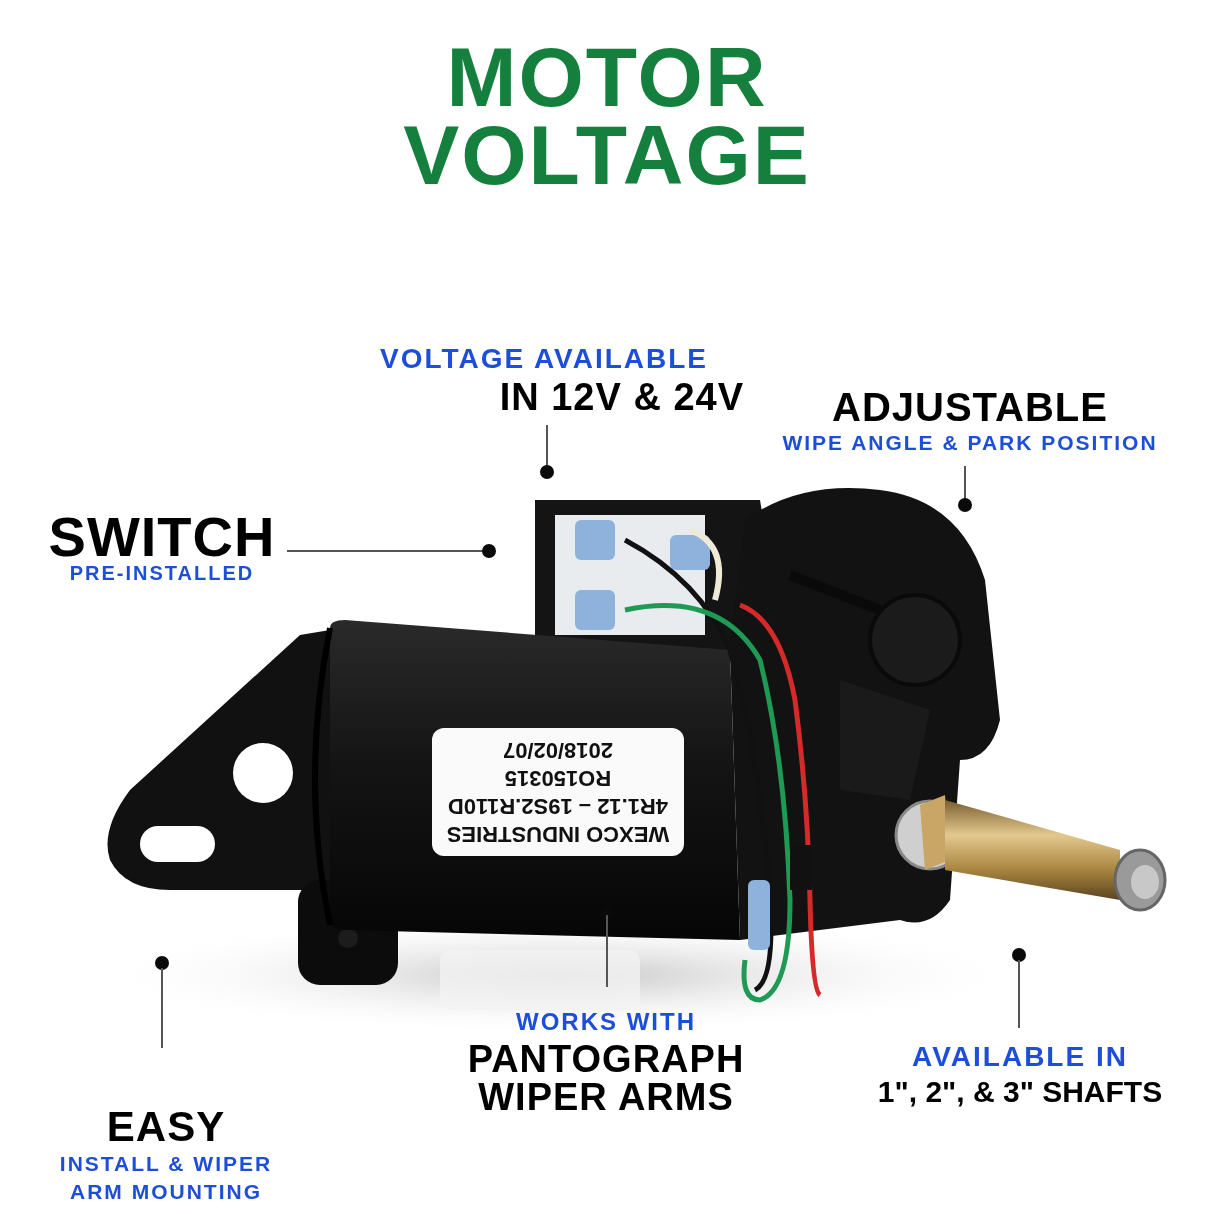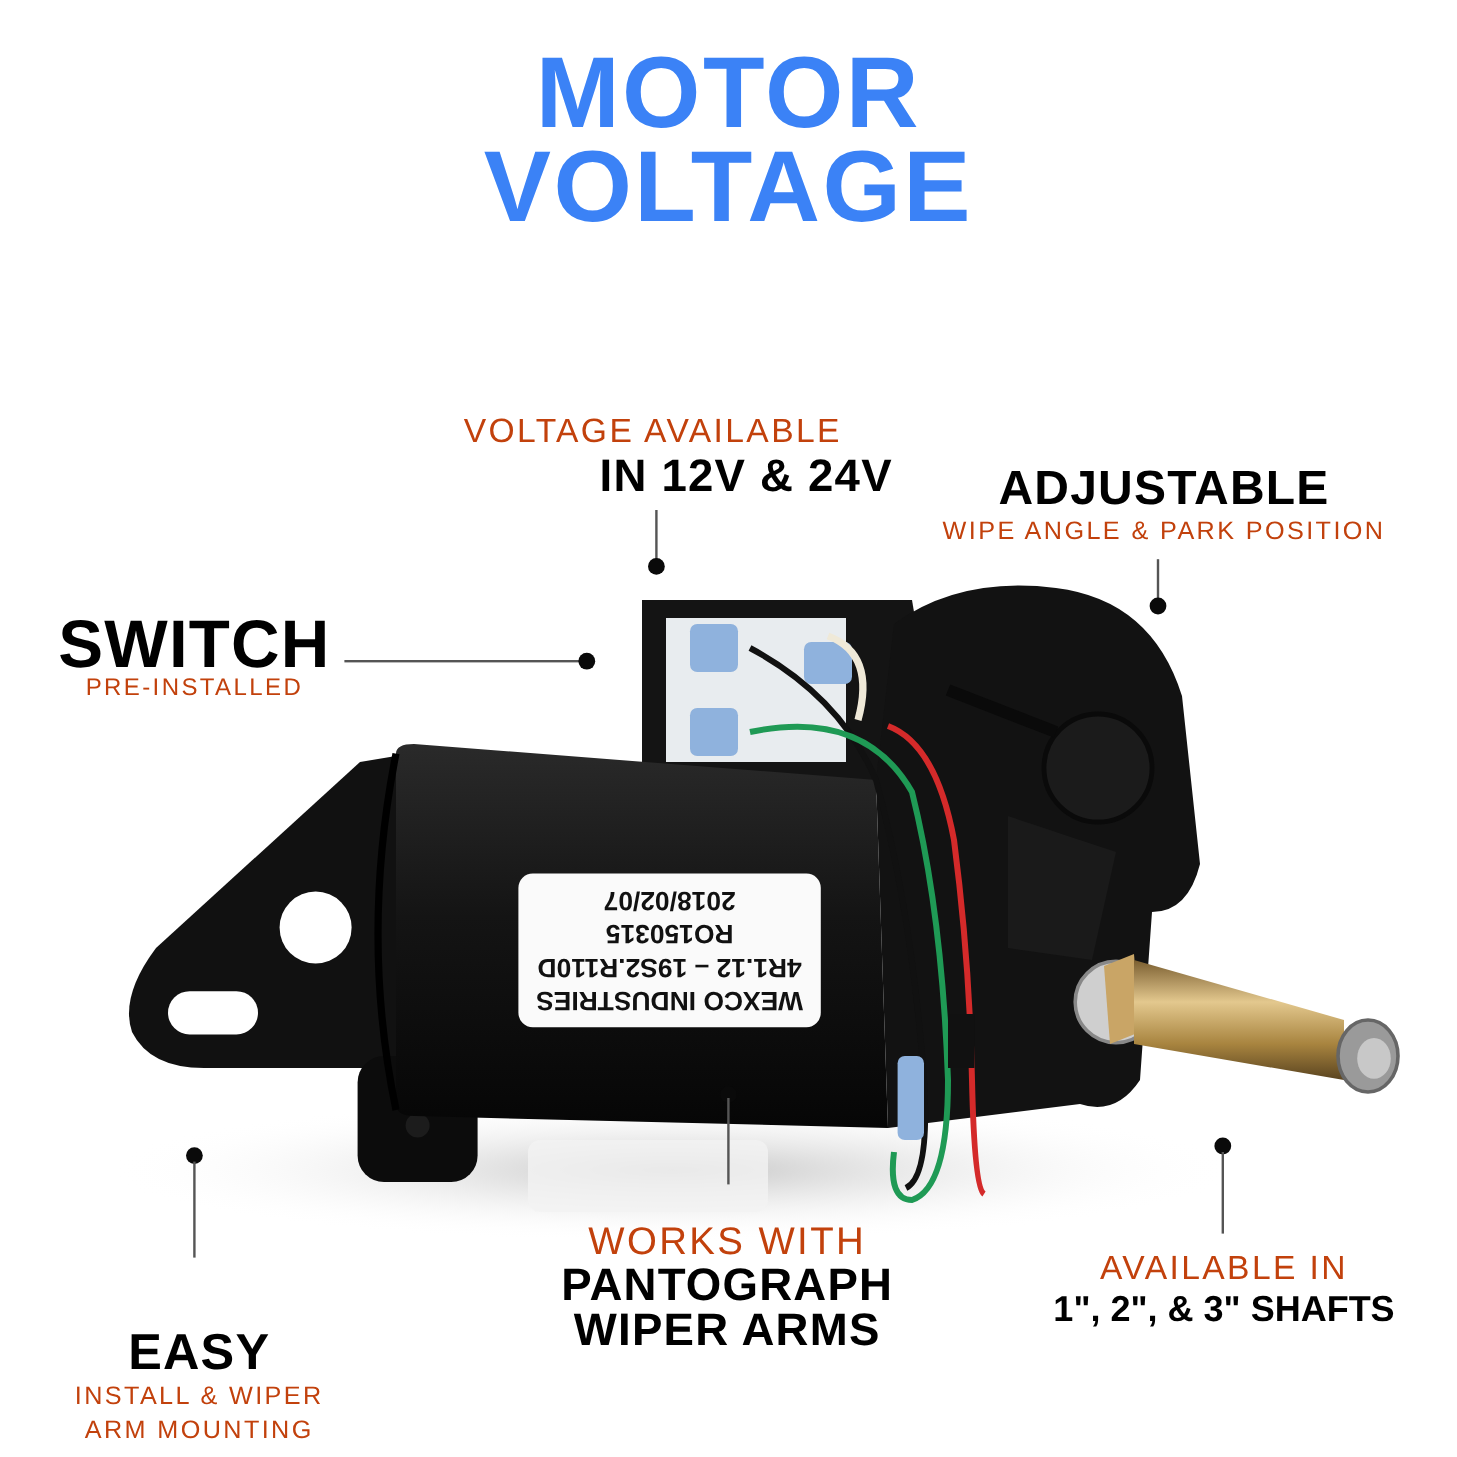--- a/index.html
+++ b/index.html
@@ -1,21 +1,21 @@
 <!DOCTYPE html>
 <html><head>
 <meta charset="utf-8">
 <style>
   html, body { margin:0; padding:0; background:#ffffff; }
   body { width:1214px; height:1214px; position:relative; overflow:hidden;
          font-family:"Liberation Sans", "DejaVu Sans", sans-serif; color:#111; }
   .abs { position:absolute; }
   .title { left:0; width:1214px; top:38px; text-align:center; font-weight:900;
-           font-size:84px; line-height:78px; letter-spacing:2px; color:#3b82f6; }
-  .thin { font-weight:400; letter-spacing:2px; color:#c2410c; }
+           font-size:84px; line-height:78px; letter-spacing:2px; color:#15803d; }
+  .thin { font-weight:700; letter-spacing:2px; color:#1d4ed8; }
   .bold { font-weight:900; color:#000; letter-spacing:1px; }
   .center { text-align:center; }
   .dot { position:absolute; width:14px; height:14px; border-radius:50%; background:#0a0a0a; }
   .vline { position:absolute; width:2px; background:#555; }
   .hline { position:absolute; height:2px; background:#555; }
   svg { position:absolute; overflow:visible; }
 </style>
 </head>
 <body>
 
@@ -120,21 +120,21 @@
 <div class="vline" style="left:161px;top:968px;height:80px;"></div>
 <div class="abs center" style="left:36px;top:1104px;width:260px;">
   <div class="bold" style="font-size:42px;line-height:46px;">EASY</div>
   <div class="thin" style="font-size:21px;line-height:28px;">INSTALL &amp; WIPER</div>
   <div class="thin" style="font-size:21px;line-height:28px;">ARM MOUNTING</div>
 </div>
 
 <div class="dot" style="left:600px;top:905px;"></div>
 <div class="vline" style="left:606px;top:915px;height:72px;"></div>
 <div class="abs center" style="left:406px;top:1004px;width:400px;">
-  <div class="thin" style="font-size:32px;line-height:36px;margin-top:12px;">WORKS WITH</div>
+  <div class="thin" style="font-size:24px;line-height:36px;">WORKS WITH</div>
   <div class="bold" style="font-size:38px;line-height:38px;">PANTOGRAPH</div>
   <div class="bold" style="font-size:38px;line-height:38px;">WIPER ARMS</div>
 </div>
 
 <div class="dot" style="left:1012px;top:948px;"></div>
 <div class="vline" style="left:1018px;top:960px;height:68px;"></div>
 <div class="abs center" style="left:840px;top:1040px;width:360px;">
   <div class="thin" style="font-size:28px;line-height:34px;">AVAILABLE IN</div>
   <div class="bold" style="font-size:30px;line-height:36px;letter-spacing:0;">1", 2", &amp; 3" SHAFTS</div>
 </div>

